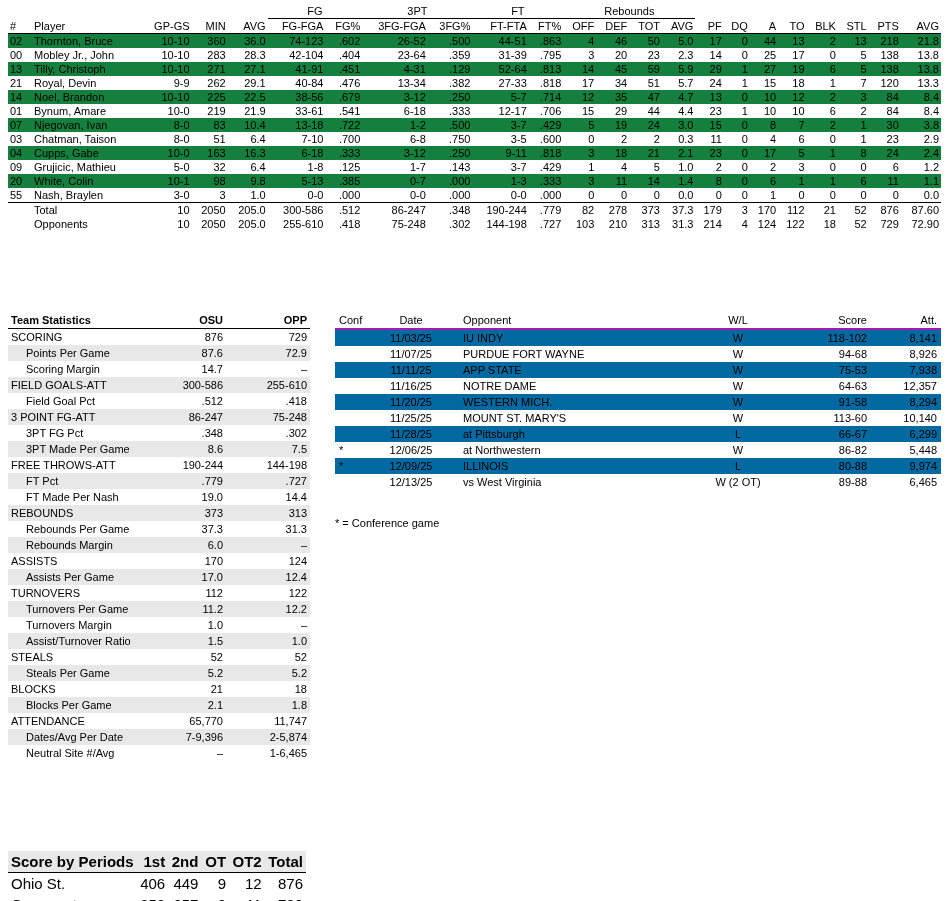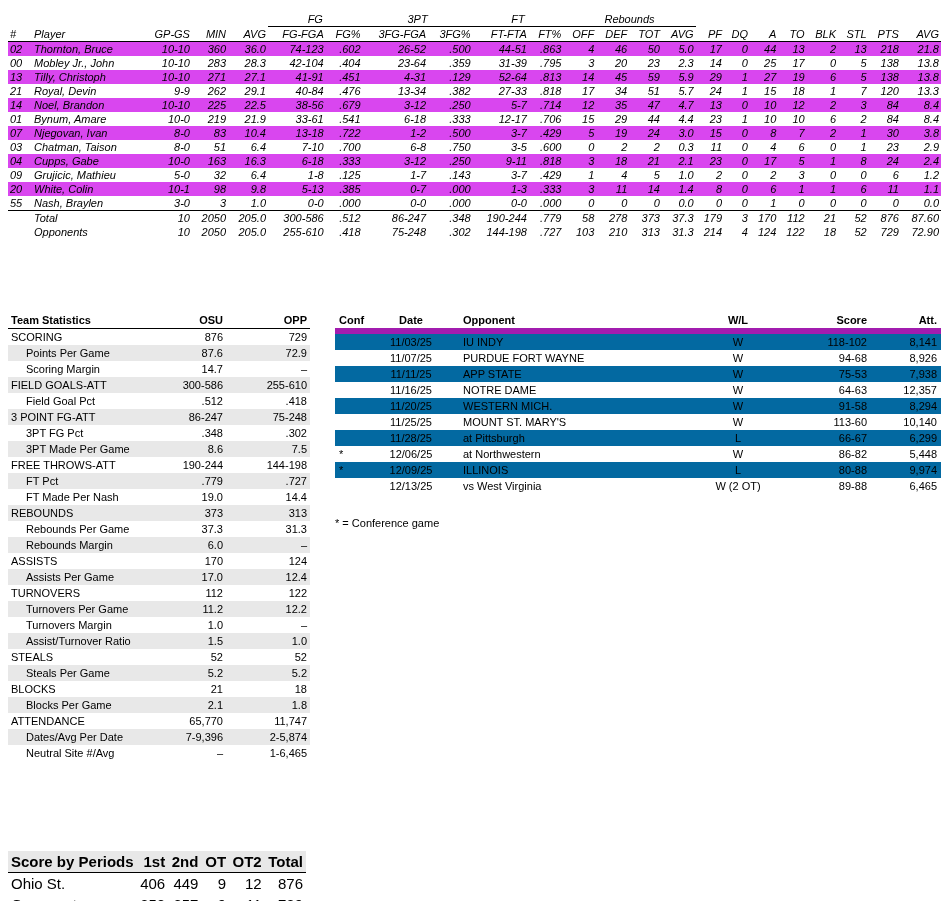--- a/index.html
+++ b/index.html
@@ -14,45 +14,44 @@
     font-size: 11px;
     color: #000000;
     position: relative;
     overflow: hidden;
   }
 
   
   #player-stats {
     position: absolute;
     left: 8px;
-    top: 12px;
+    top: 4px;
     width: 933px;
     border-collapse: collapse;
     font-size: 11px;
-    font-style: italic;
   }
   #player-stats td, #player-stats th {
     padding: 1px 2px;
     white-space: nowrap;
     font-weight: normal;
   }
   .grp-head td {
     font-weight: bold;
     text-align: center;
     font-size: 11px;
     padding-bottom: 0;
   }
   .col-head td {
     font-weight: bold;
     font-size: 11px;
     border-bottom: 1px solid #000;
     padding-bottom: 1px;
   }
   .grp-under { border-bottom: 1px solid #000; }
-  .row-alt { background: #d946ef; }
+  .row-alt { background: #15803d; }
   .tot-row td {
     font-weight: bold;
     border-top: 1px solid #000;
   }
   .num { text-align: right; }
   .lft { text-align: left; }
   .pl-num { text-align: left; width: 20px; }
   .pl-name { text-align: left; }
 
   
@@ -79,22 +78,22 @@
   #schedule {
     position: absolute;
     left: 335px;
     top: 312px;
     width: 606px;
     border-collapse: collapse;
     font-size: 11px;
   }
   #schedule td, #schedule th { padding: 2px 4px; white-space: nowrap; }
   #schedule .hdr td {
-    font-weight: bold;
-    border-bottom: 6px solid #a21caf;
+    font-weight: normal;
+    border-bottom: 2px solid #a21caf;
     margin-top: 27px;
   }
   #schedule tr.shade { background: #0369a1; }
   #schedule .c-conf { width: 26px; text-align: left; }
   #schedule .c-date { width: 76px; text-align: center; }
   #schedule .c-opp  { text-align: left; padding-left: 10px; }
   #schedule .c-wl   { width: 70px; text-align: center; }
   #schedule .c-score{ width: 86px; text-align: right; }
   #schedule .c-att  { width: 62px; text-align: right; }
   #conf-note {
@@ -479,21 +478,21 @@
       <td class="pl-name">Total</td>
       <td class="num">10</td>
       <td class="num">2050</td>
       <td class="num">205.0</td>
       <td class="num">300-586</td>
       <td class="num">.512</td>
       <td class="num">86-247</td>
       <td class="num">.348</td>
       <td class="num">190-244</td>
       <td class="num">.779</td>
-      <td class="num">58</td>
+      <td class="num">82</td>
       <td class="num">278</td>
       <td class="num">373</td>
       <td class="num">37.3</td>
       <td class="num">179</td>
       <td class="num">3</td>
       <td class="num">170</td>
       <td class="num">112</td>
       <td class="num">21</td>
       <td class="num">52</td>
       <td class="num">876</td>

